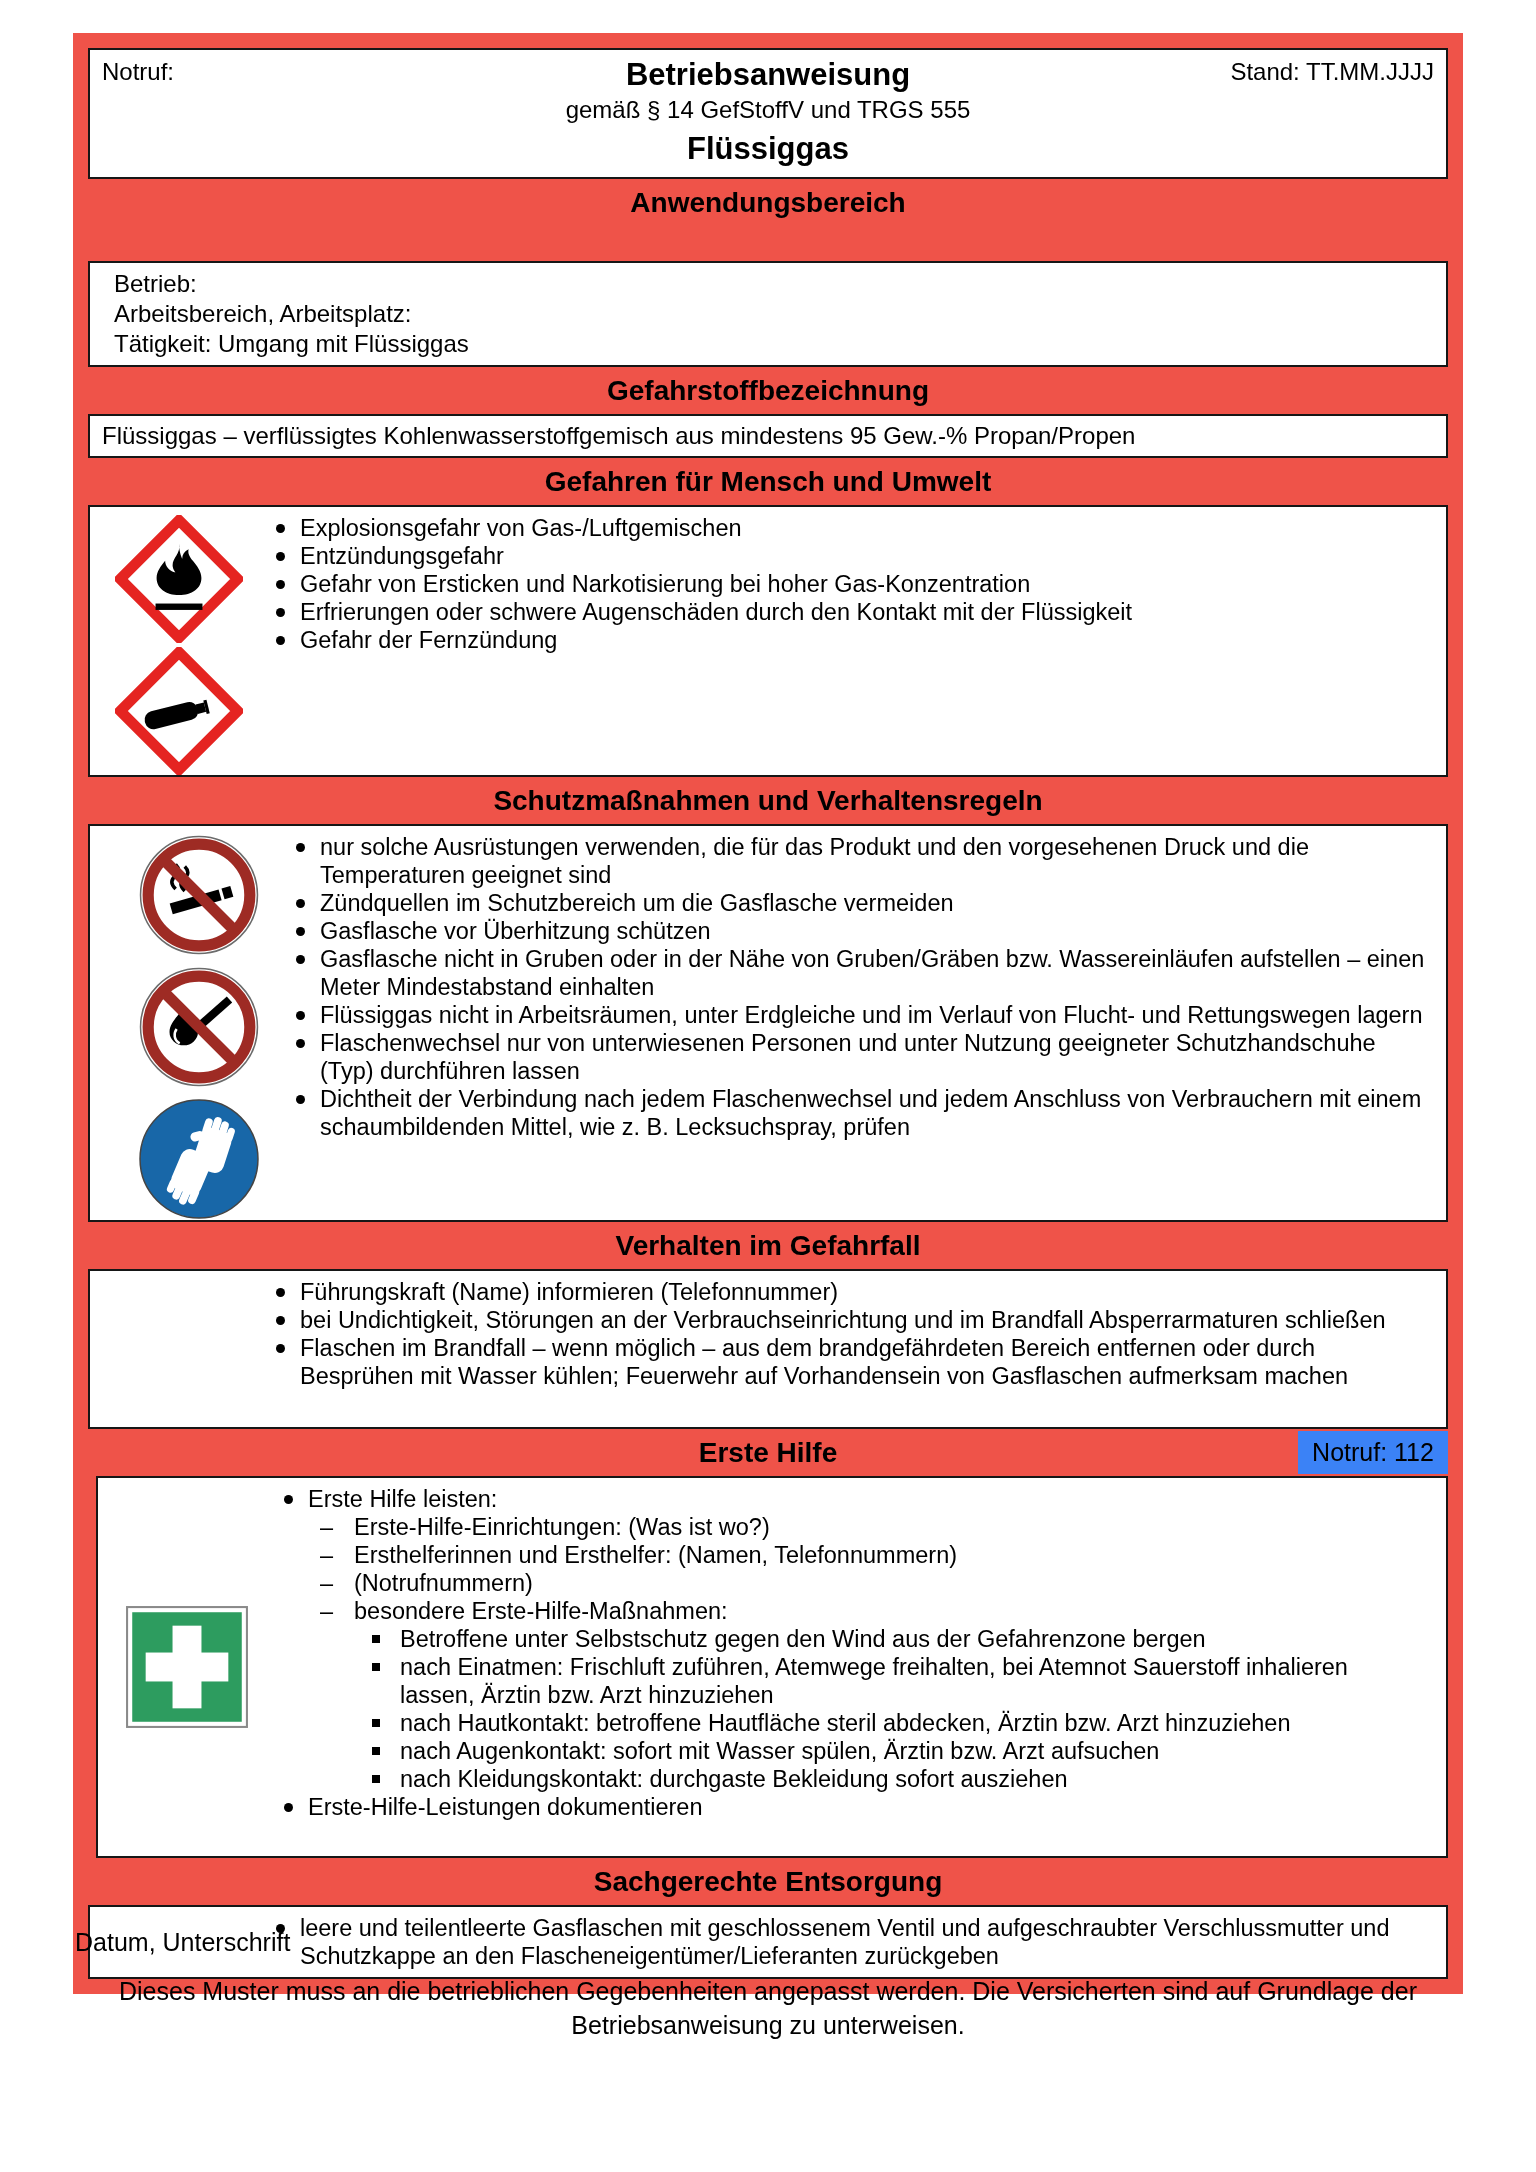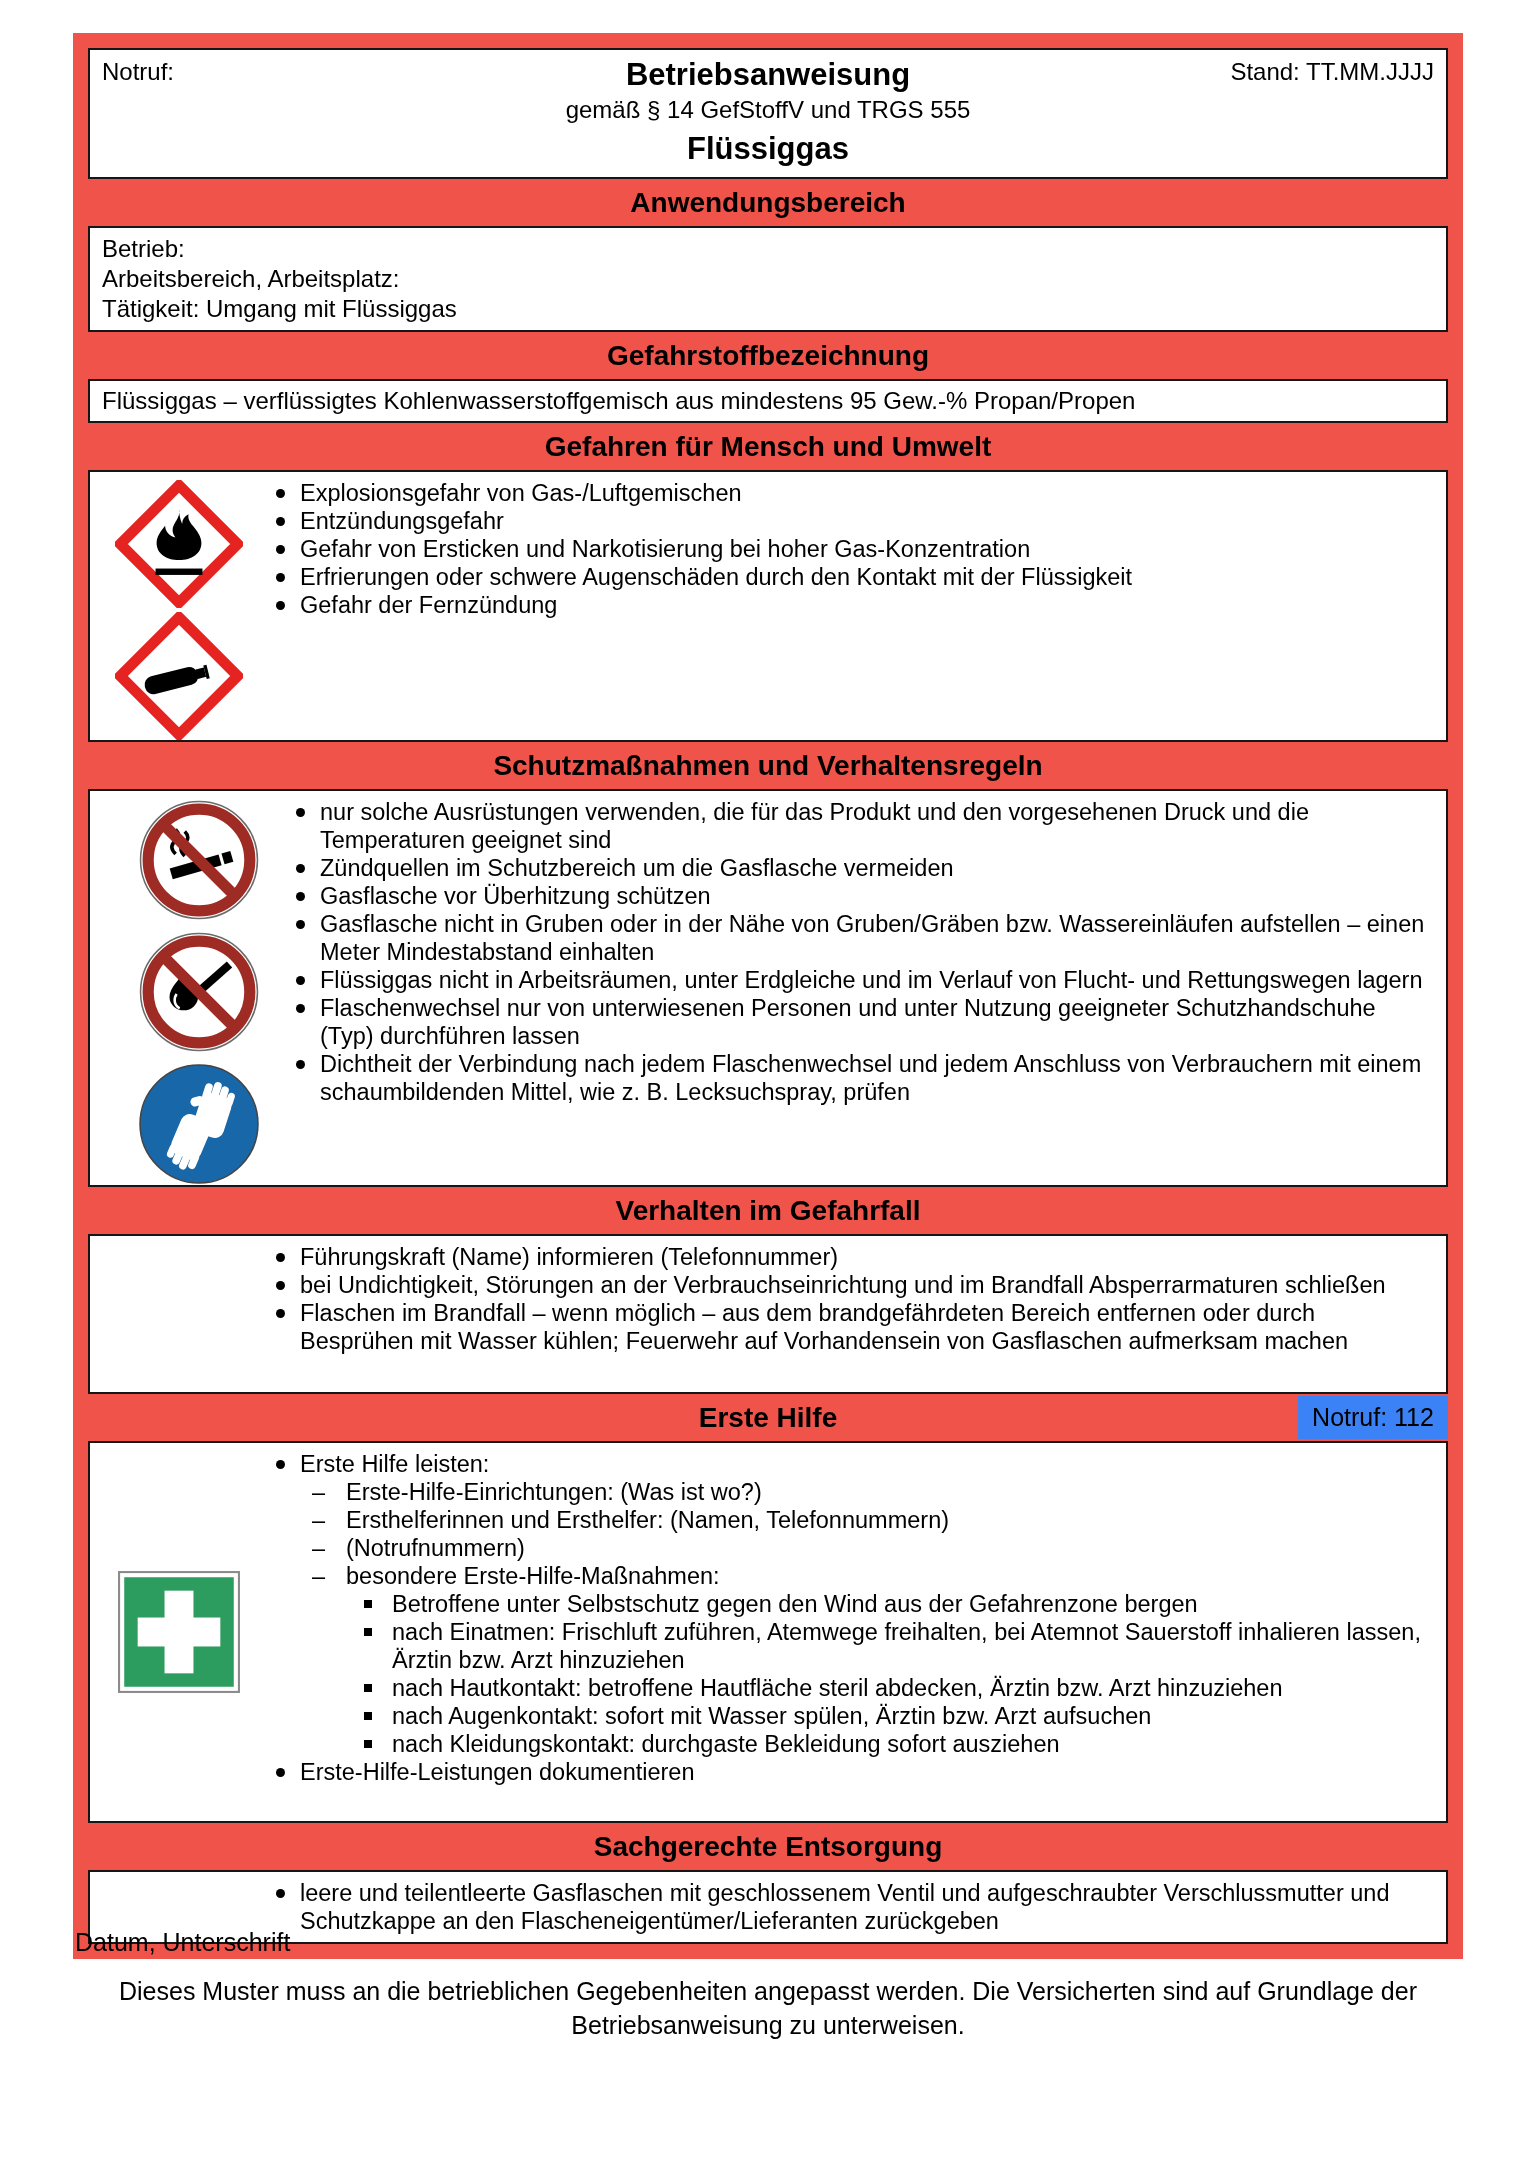--- a/index.html
+++ b/index.html
@@ -31,21 +31,21 @@
     display:flex; align-items:center; justify-content:center;
     font-size:25px; font-weight:normal;
   }
   .header-box { position:relative; min-height:114px; text-align:center; padding:6px 14px 10px; }
   .firma  { position:absolute; left:12px;  top:8px; font-size:24px; }
   .stand  { position:absolute; right:12px; top:8px; font-size:24px; }
   .title     { font-size:31px; font-weight:bold; margin-top:1px; }
   .subtitle  { font-size:24px; margin-top:3px; }
   .substance { font-size:31px; font-weight:bold; margin-top:7px; }
 
-  .pad { padding:6px 12px; }
+  .pad { padding:6px 24px;margin-top:35px; }
   .row { display:flex; }
   .icon-col {
     flex:0 0 178px; display:flex; flex-direction:column;
     align-items:center; padding-top:8px; gap:10px;
   }
   .text-col { flex:1; padding:7px 18px 7px 0; }
 
   ul.items { list-style:none; font-size:23.5px; line-height:28px; }
   ul.plain  { font-size:24px; line-height:30px; }
   li.lvl1 { position:relative; padding-left:32px; }
@@ -61,21 +61,21 @@
     width:8px; height:8px; background:#000;
   }
   ul.plain li.lvl1 { padding-left:0; }
   ul.plain li.lvl1::before { content:none; }
 
   .box-anwendung   { min-height:92px; }
   .box-gefahrstoff { min-height:42px; padding:5px 12px; font-size:24px; line-height:30px; }
   .box-gefahren    { min-height:258px; }
   .box-schutz      { min-height:390px;padding-left:20px; }
   .box-gefahrfall  { min-height:160px; }
-  .box-erstehilfe  { min-height:382px; }
+  .box-erstehilfe  { min-height:382px;margin-left:8px; }
   .box-erstehilfe .icon-col { justify-content:center; padding-top:0; }
   .box-entsorgung  { min-height:70px;align-items:center; }
 
   .signature {
     position:absolute; left:75px; top:1928px; font-size:25px;
   }
   .note {
     position:absolute; left:88px; top:1974px; width:1360px;
     text-align:center; font-size:25px; line-height:34px;
   }

